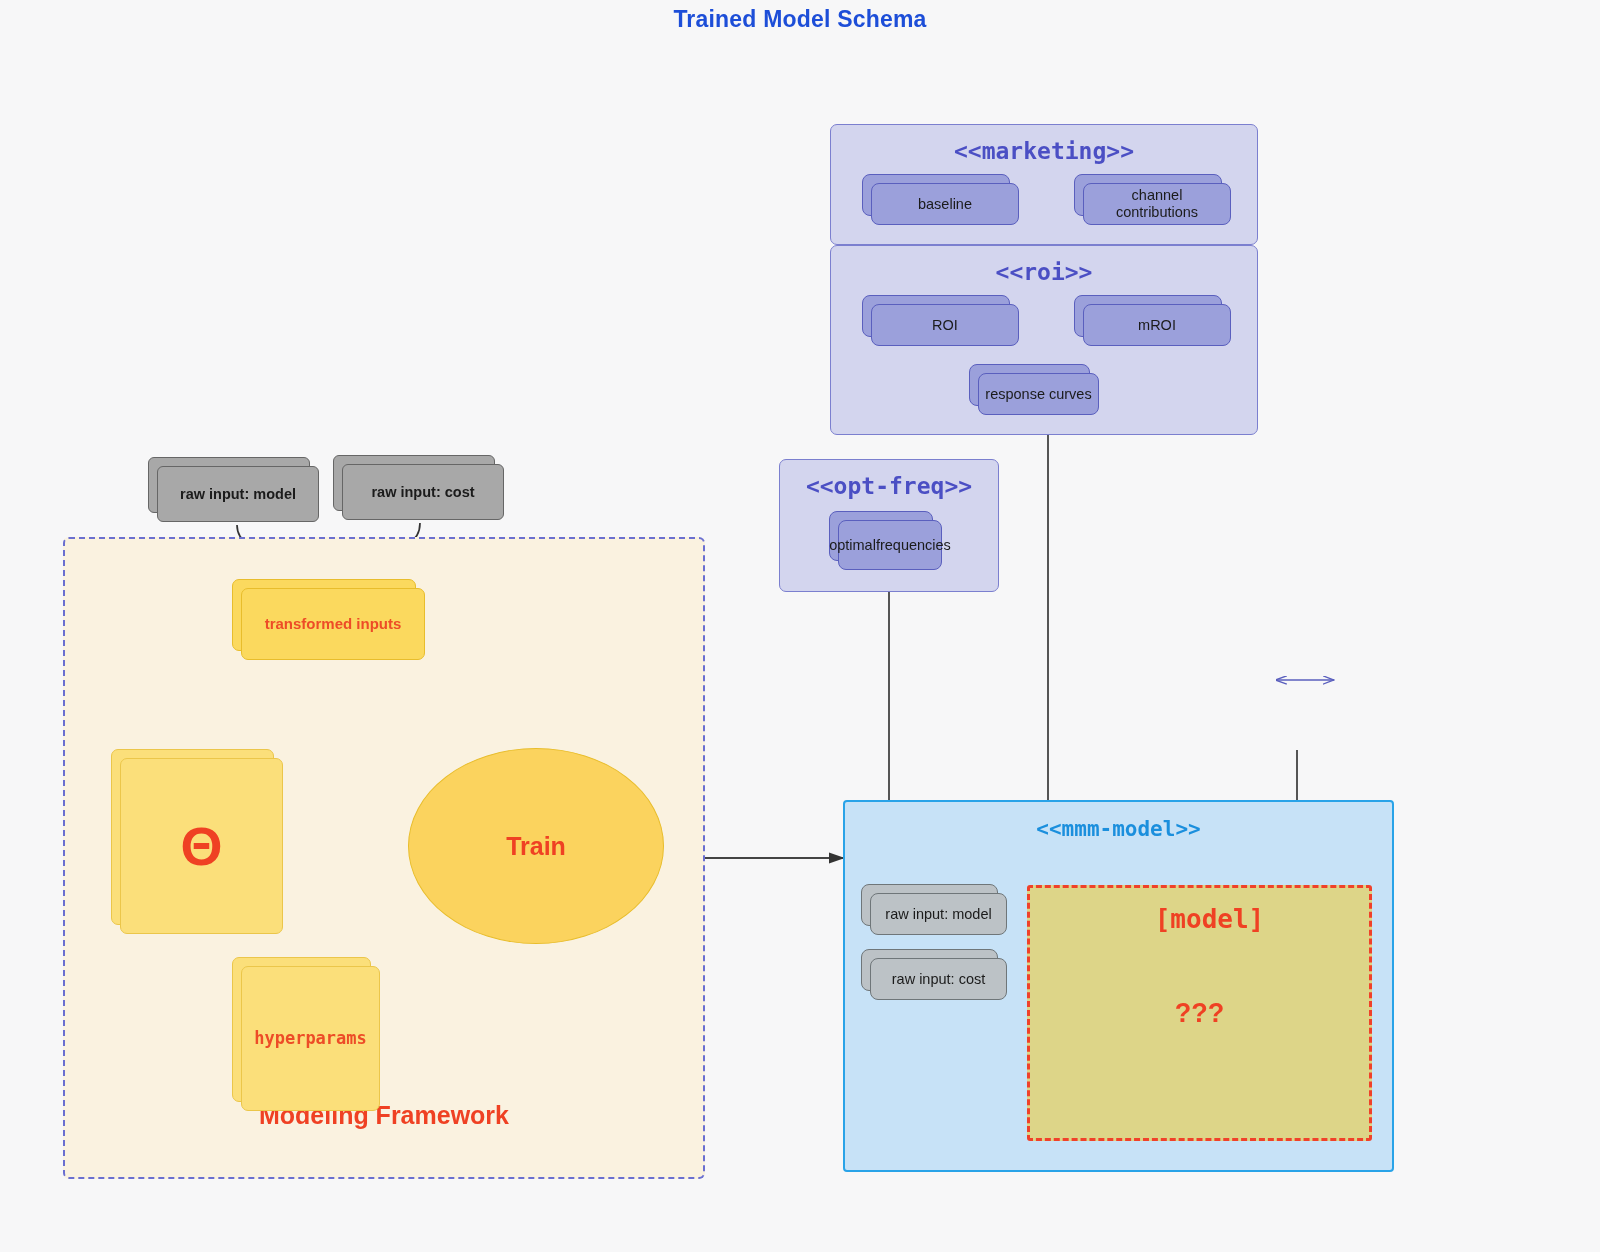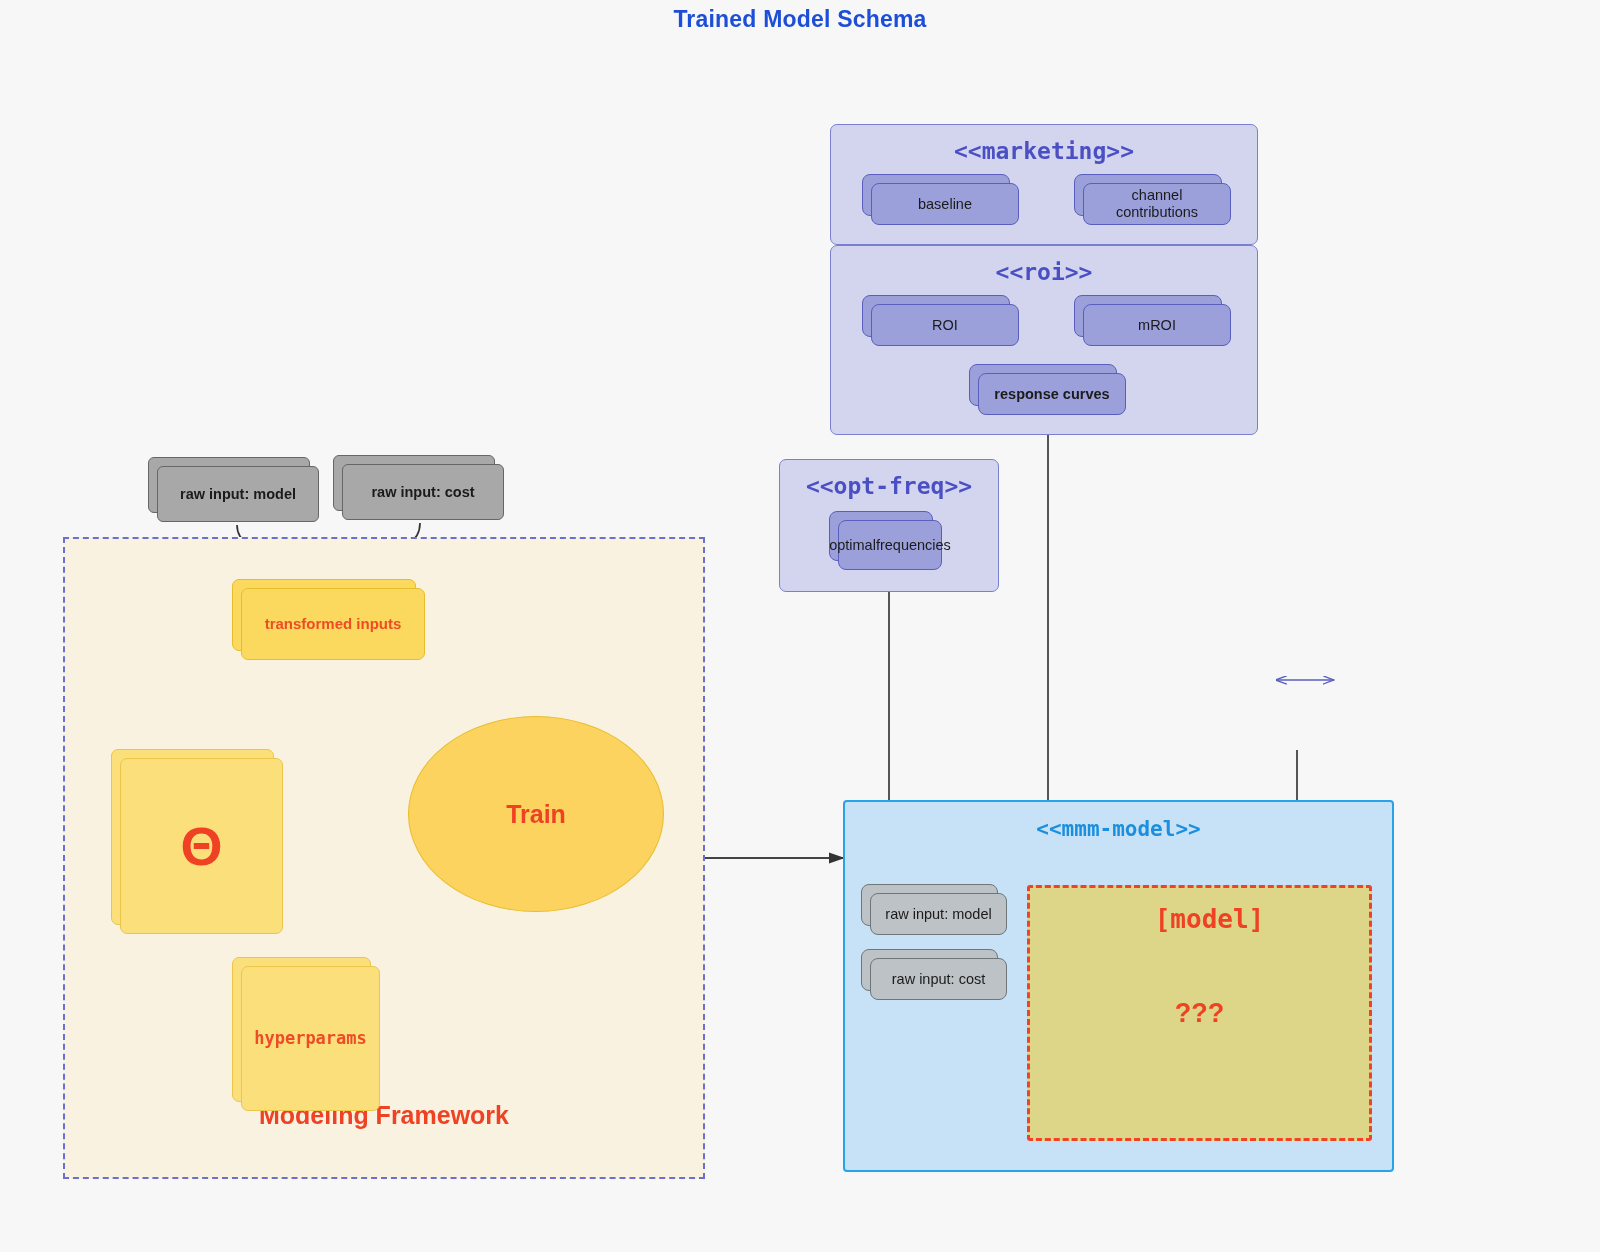--- a/index.html
+++ b/index.html
@@ -182,21 +182,21 @@
     font-weight: bold;
     color: #ef4123;
   }
 
   
   .framework {
     position: absolute;
     background: #faf2e0;
     border: 2px dashed #6a6fd0;
     box-sizing: border-box;
-    border-radius: 0;
+    border-radius: 6px;
   }
   .framework-label {
     position: absolute;
     left: 0;
     width: 100%;
     text-align: center;
     color: #ef4123;
     font-weight: bold;
     font-size: 25px;
   }
@@ -306,21 +306,21 @@
   <div class="pkg" style="left:830px; top:245px; width:428px; height:190px;">
     <div class="pkg-title" style="top:13px;">&lt;&lt;roi&gt;&gt;</div>
     <div class="card purple" style="left:40px; top:58px; width:148px; height:42px;">
       <div class="shadow"></div>
       <div class="face">ROI</div>
     </div>
     <div class="card purple" style="left:252px; top:58px; width:148px; height:42px;">
       <div class="shadow"></div>
       <div class="face">mROI</div>
     </div>
-    <div class="card purple" style="left:147px; top:127px; width:148px; height:42px;font-weight:bold;">
+    <div class="card purple" style="left:147px; top:127px; width:121px; height:42px;">
       <div class="shadow"></div>
       <div class="face">response curves</div>
     </div>
   </div>
 
   <div class="pkg" style="left:779px; top:459px; width:220px; height:133px;">
     <div class="pkg-title" style="top:13px;">&lt;&lt;opt-freq&gt;&gt;</div>
     <div class="card purple" style="left:58px; top:60px; width:104px; height:50px;">
       <div class="shadow"></div>
       <div class="face" style="flex-direction:row;">
@@ -370,17 +370,17 @@
   <div class="card yellow pale" style="left:120px; top:758px; width:163px; height:176px;">
     <div class="shadow"></div>
     <div class="face theta">Θ</div>
   </div>
 
   <div class="card yellow pale" style="left:241px; top:966px; width:139px; height:145px;">
     <div class="shadow"></div>
     <div class="face mono">hyperparams</div>
   </div>
 
-  <div class="ellipse" style="left:408px; top:716px; width:256px; height:196px;text-align:right;">
+  <div class="ellipse" style="left:408px; top:748px; width:256px; height:196px;text-align:right;">
     <span>Train</span>
   </div>
 
 </div>
 
 </body></html>

